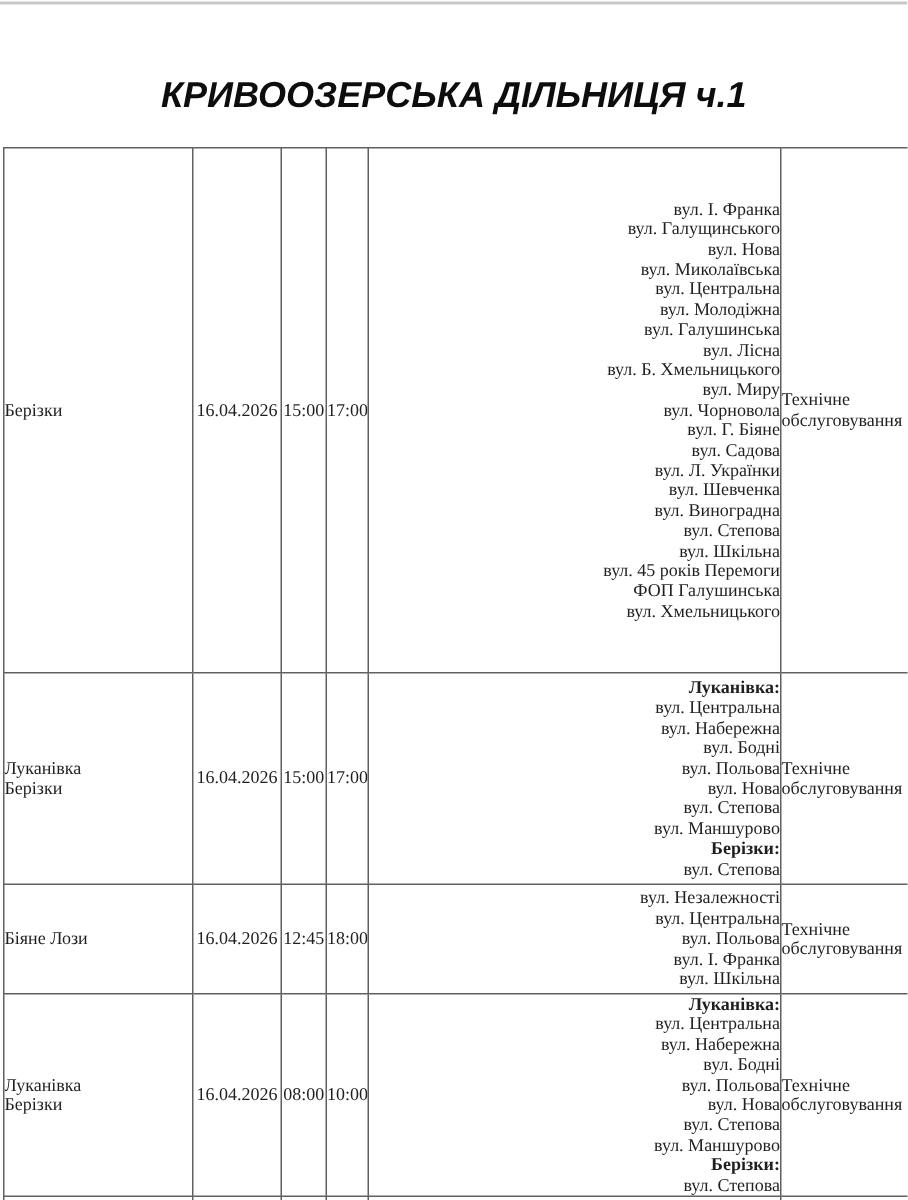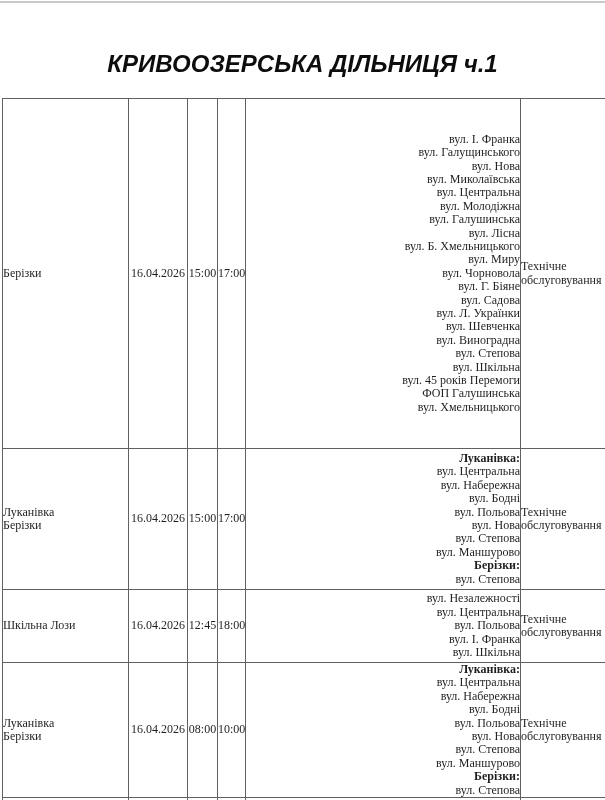--- a/index.html
+++ b/index.html
@@ -115,21 +115,21 @@
           <div class="street-line">вул. Польова</div>
           <div class="street-line">вул. Нова</div>
           <div class="street-line">вул. Степова</div>
           <div class="street-line">вул. Маншурово</div>
           <div class="street-line b">Берізки:</div>
           <div class="street-line">вул. Степова</div>
         </td>
         <td class="c-work">Технічне обслуговування</td>
       </tr>
       <tr class="r3">
-        <td class="c-settlement">Шкільна Лози</td>
+        <td class="c-settlement">Біяне Лози</td>
         <td class="c-date">16.04.2026</td>
         <td class="c-start">12:45</td>
         <td class="c-end">18:00</td>
         <td class="c-streets">
           <div class="street-line">вул. Незалежності</div>
           <div class="street-line">вул. Центральна</div>
           <div class="street-line">вул. Польова</div>
           <div class="street-line">вул. І. Франка</div>
           <div class="street-line">вул. Шкільна</div>
         </td>

